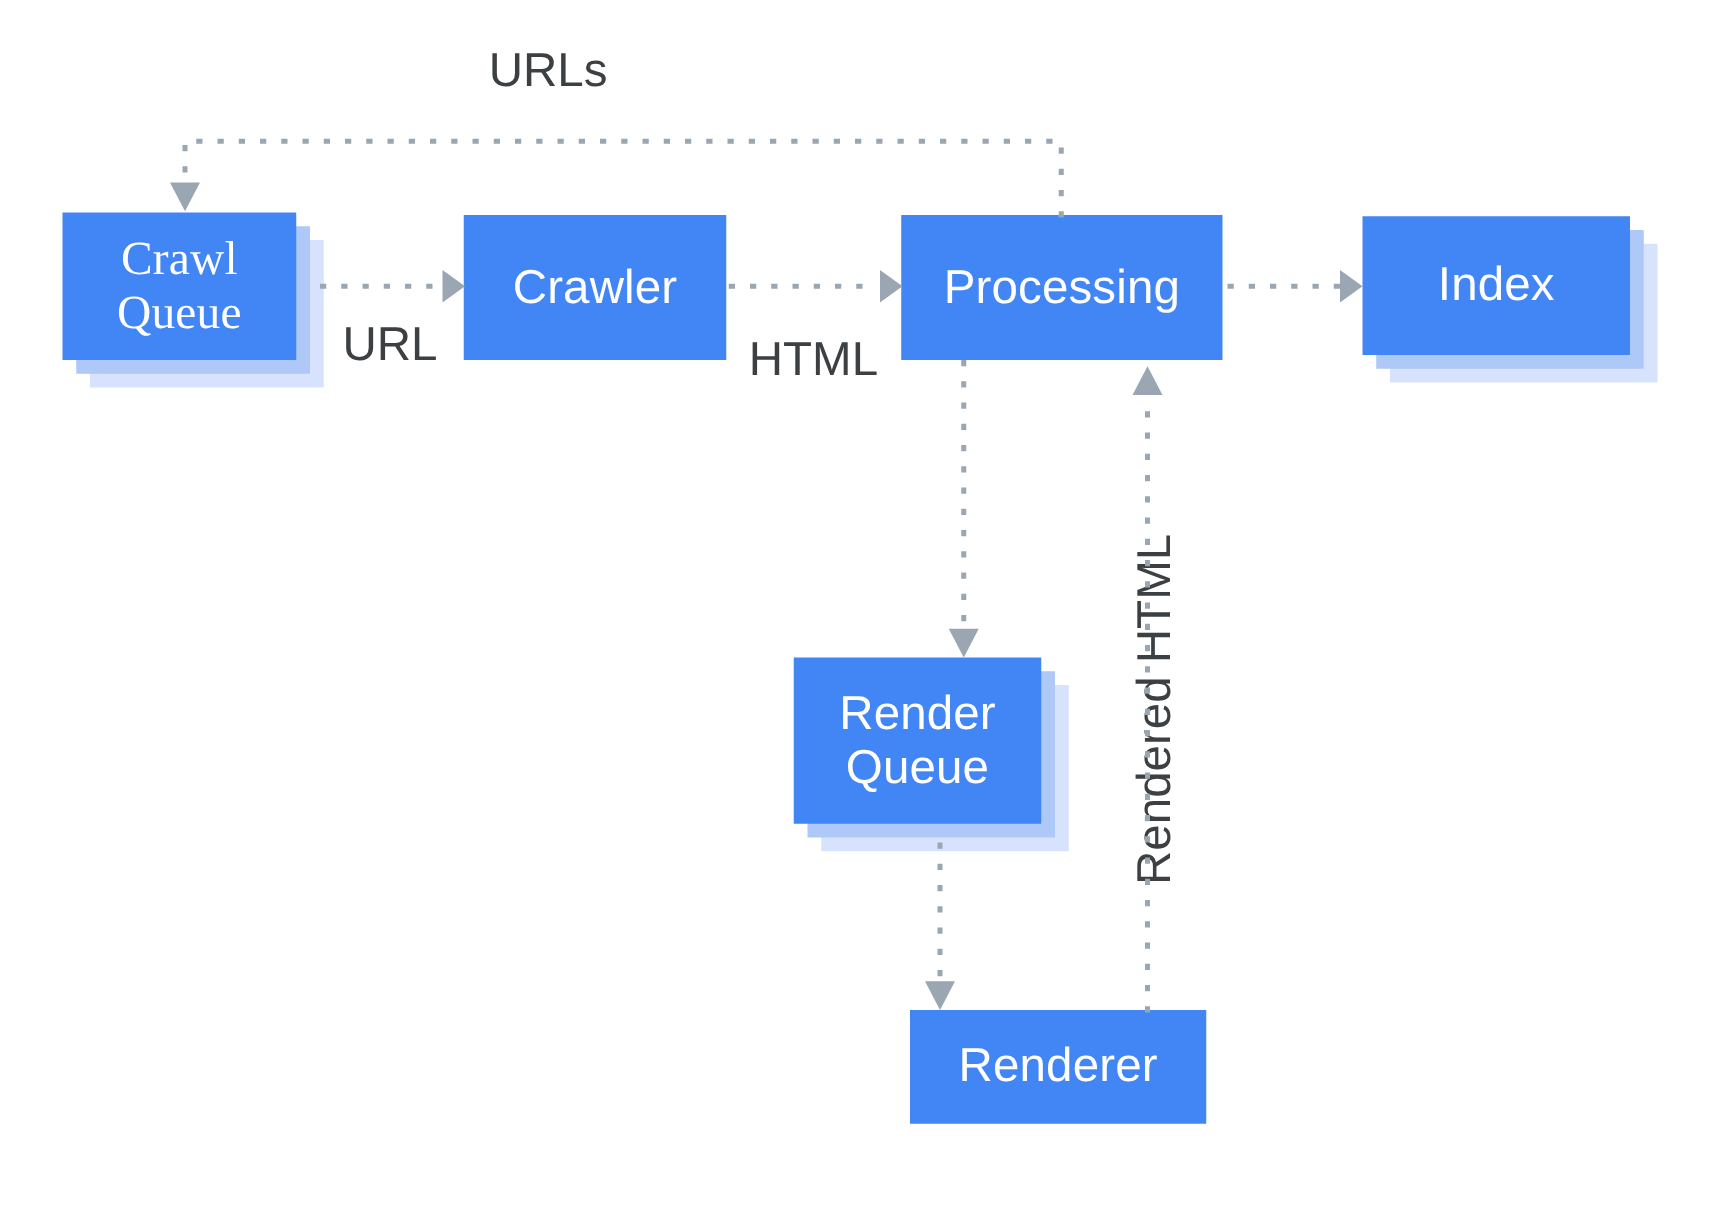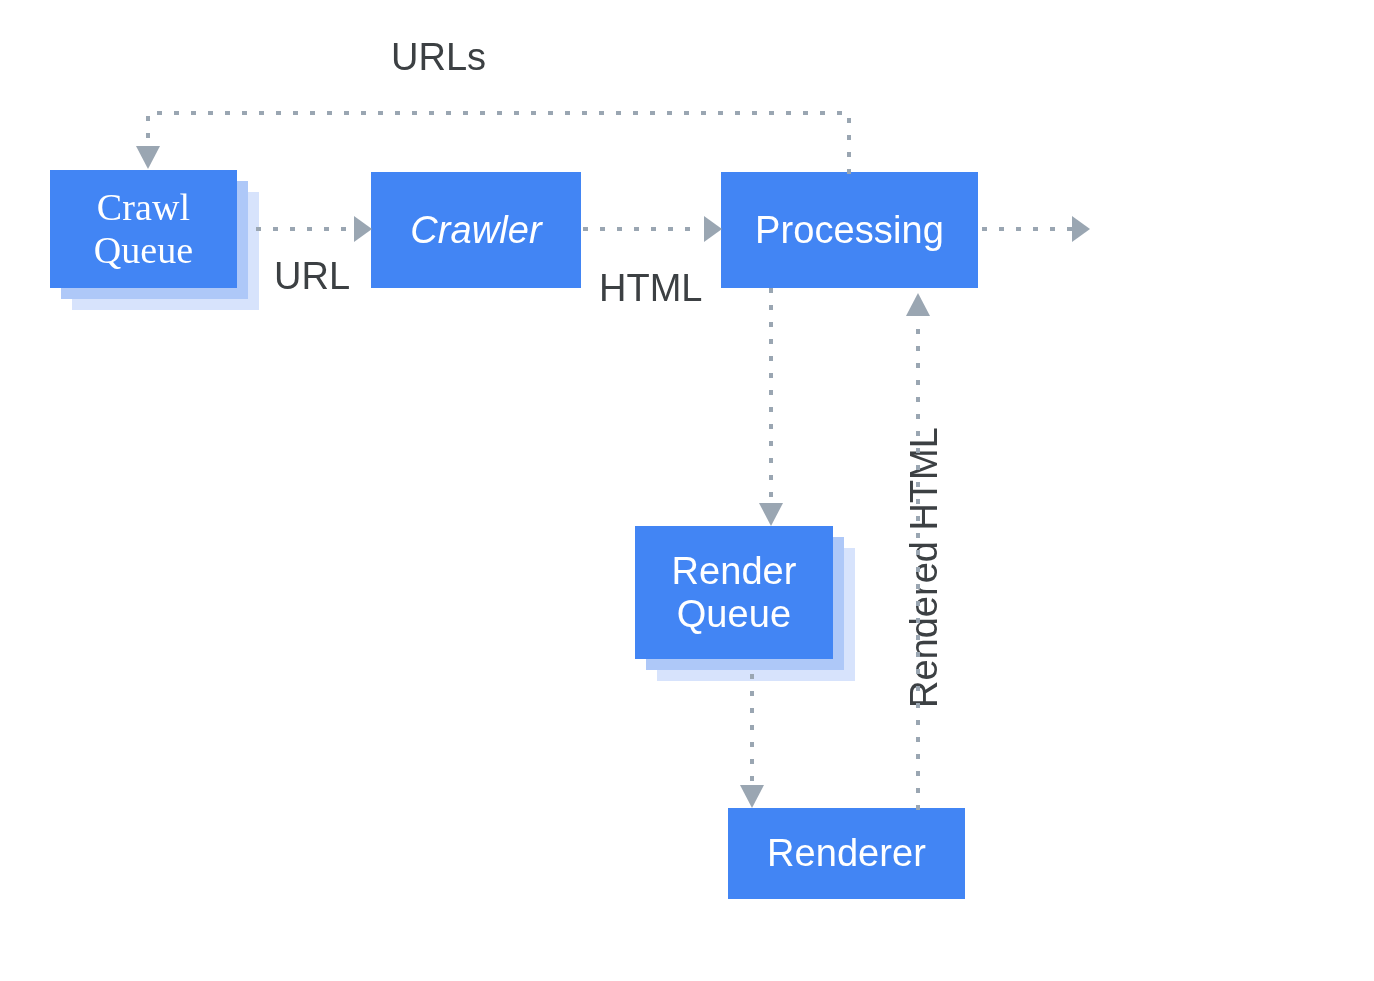--- a/index.html
+++ b/index.html
@@ -133,32 +133,39 @@
 
   <div class="node stacked" style="left:50px; top:170px; width:187px; height:118px;font-family:Liberation Serif, serif;">
     <div class="sheet2" style="left:22px; top:22px; width:187px; height:118px;"></div>
     <div class="sheet1" style="left:11px; top:11px; width:187px; height:118px;"></div>
     <div class="face">
       <span class="label">Crawl
 Queue</span>
     </div>
   </div>
 
-  <div class="node" style="left:371px; top:172px; width:210px; height:116px;font-style:italic;">
+  <div class="node" style="left:371px; top:172px; width:210px; height:116px;">
     <div class="face">
       <span class="label">Crawler</span>
     </div>
   </div>
 
   <div class="node" style="left:721px; top:172px; width:257px; height:116px;padding-left:35px;">
     <div class="face">
       <span class="label">Processing</span>
     </div>
   </div>
 
+  <div class="node stacked" style="left:1090px; top:173px; width:214px; height:111px;">
+    <div class="sheet2" style="left:22px; top:22px; width:214px; height:111px;"></div>
+    <div class="sheet1" style="left:11px; top:11px; width:214px; height:111px;"></div>
+    <div class="face">
+      <span class="label">Index</span>
+    </div>
+  </div>
 
   <div class="node stacked" style="left:635px; top:526px; width:198px; height:133px;">
     <div class="sheet2" style="left:22px; top:22px; width:198px; height:133px;"></div>
     <div class="sheet1" style="left:11px; top:11px; width:198px; height:133px;"></div>
     <div class="face">
       <span class="label">Render
 Queue</span>
     </div>
   </div>
 

